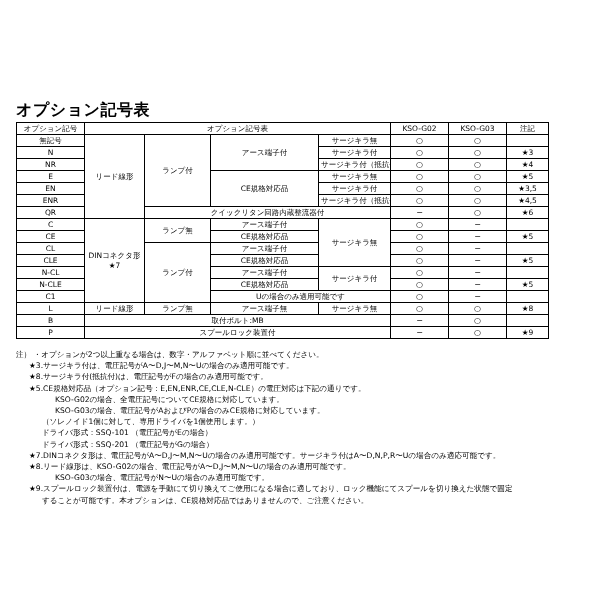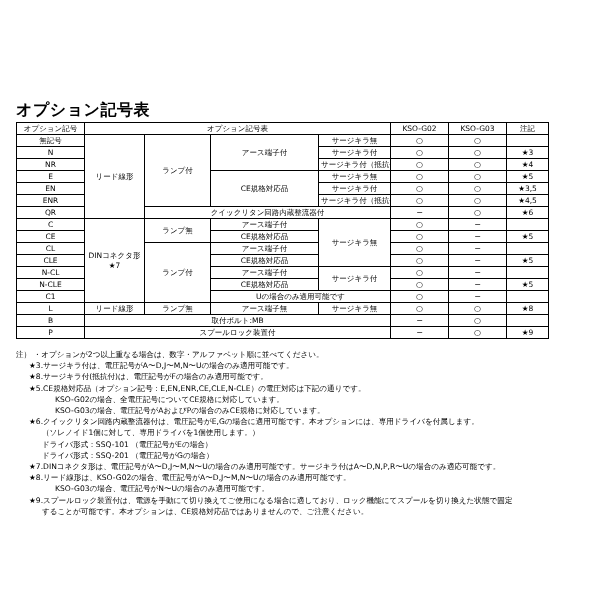--- a/index.html
+++ b/index.html
@@ -264,21 +264,20 @@
     </tbody>
   </table>
 
   <div class="notes">
     <div class="nline">注） ・オプションが2つ以上重なる場合は、数字・アルファベット順に並べてください。</div>
     <div class="nline indent1">★3.サージキラ付は、電圧記号がA〜D,J〜M,N〜Uの場合のみ適用可能です。</div>
     <div class="nline indent1">★8.サージキラ付(抵抗付)は、電圧記号がFの場合のみ適用可能です。</div>
     <div class="nline indent1">★5.CE規格対応品（オプション記号：E,EN,ENR,CE,CLE,N-CLE）の電圧対応は下記の通りです。</div>
     <div class="nline indent3">KSO-G02の場合、全電圧記号についてCE規格に対応しています。</div>
     <div class="nline indent3">KSO-G03の場合、電圧記号がAおよびPの場合のみCE規格に対応しています。</div>
-    <div class="nline indent1">★6.クイックリタン回路内蔵整流器付は、電圧記号がE,Gの場合に適用可能です。本オプションには、専用ドライバを付属します。</div>
     <div class="nline indent2">（ソレノイド1個に対して、専用ドライバを1個使用します。）</div>
     <div class="nline indent2">ドライバ形式：SSQ-101 （電圧記号がEの場合）</div>
     <div class="nline indent2">ドライバ形式：SSQ-201 （電圧記号がGの場合）</div>
     <div class="nline indent1">★7.DINコネクタ形は、電圧記号がA〜D,J〜M,N〜Uの場合のみ適用可能です。サージキラ付はA〜D,N,P,R〜Uの場合のみ適応可能です。</div>
     <div class="nline indent1">★8.リード線形は、KSO-G02の場合、電圧記号がA〜D,J〜M,N〜Uの場合のみ適用可能です。</div>
     <div class="nline indent3">KSO-G03の場合、電圧記号がN〜Uの場合のみ適用可能です。</div>
     <div class="nline indent1">★9.スプールロック装置付は、電源を手動にて切り換えてご使用になる場合に適しており、ロック機能にてスプールを切り換えた状態で固定</div>
     <div class="nline indent2">することが可能です。本オプションは、CE規格対応品ではありませんので、ご注意ください。</div>
   </div>
 

